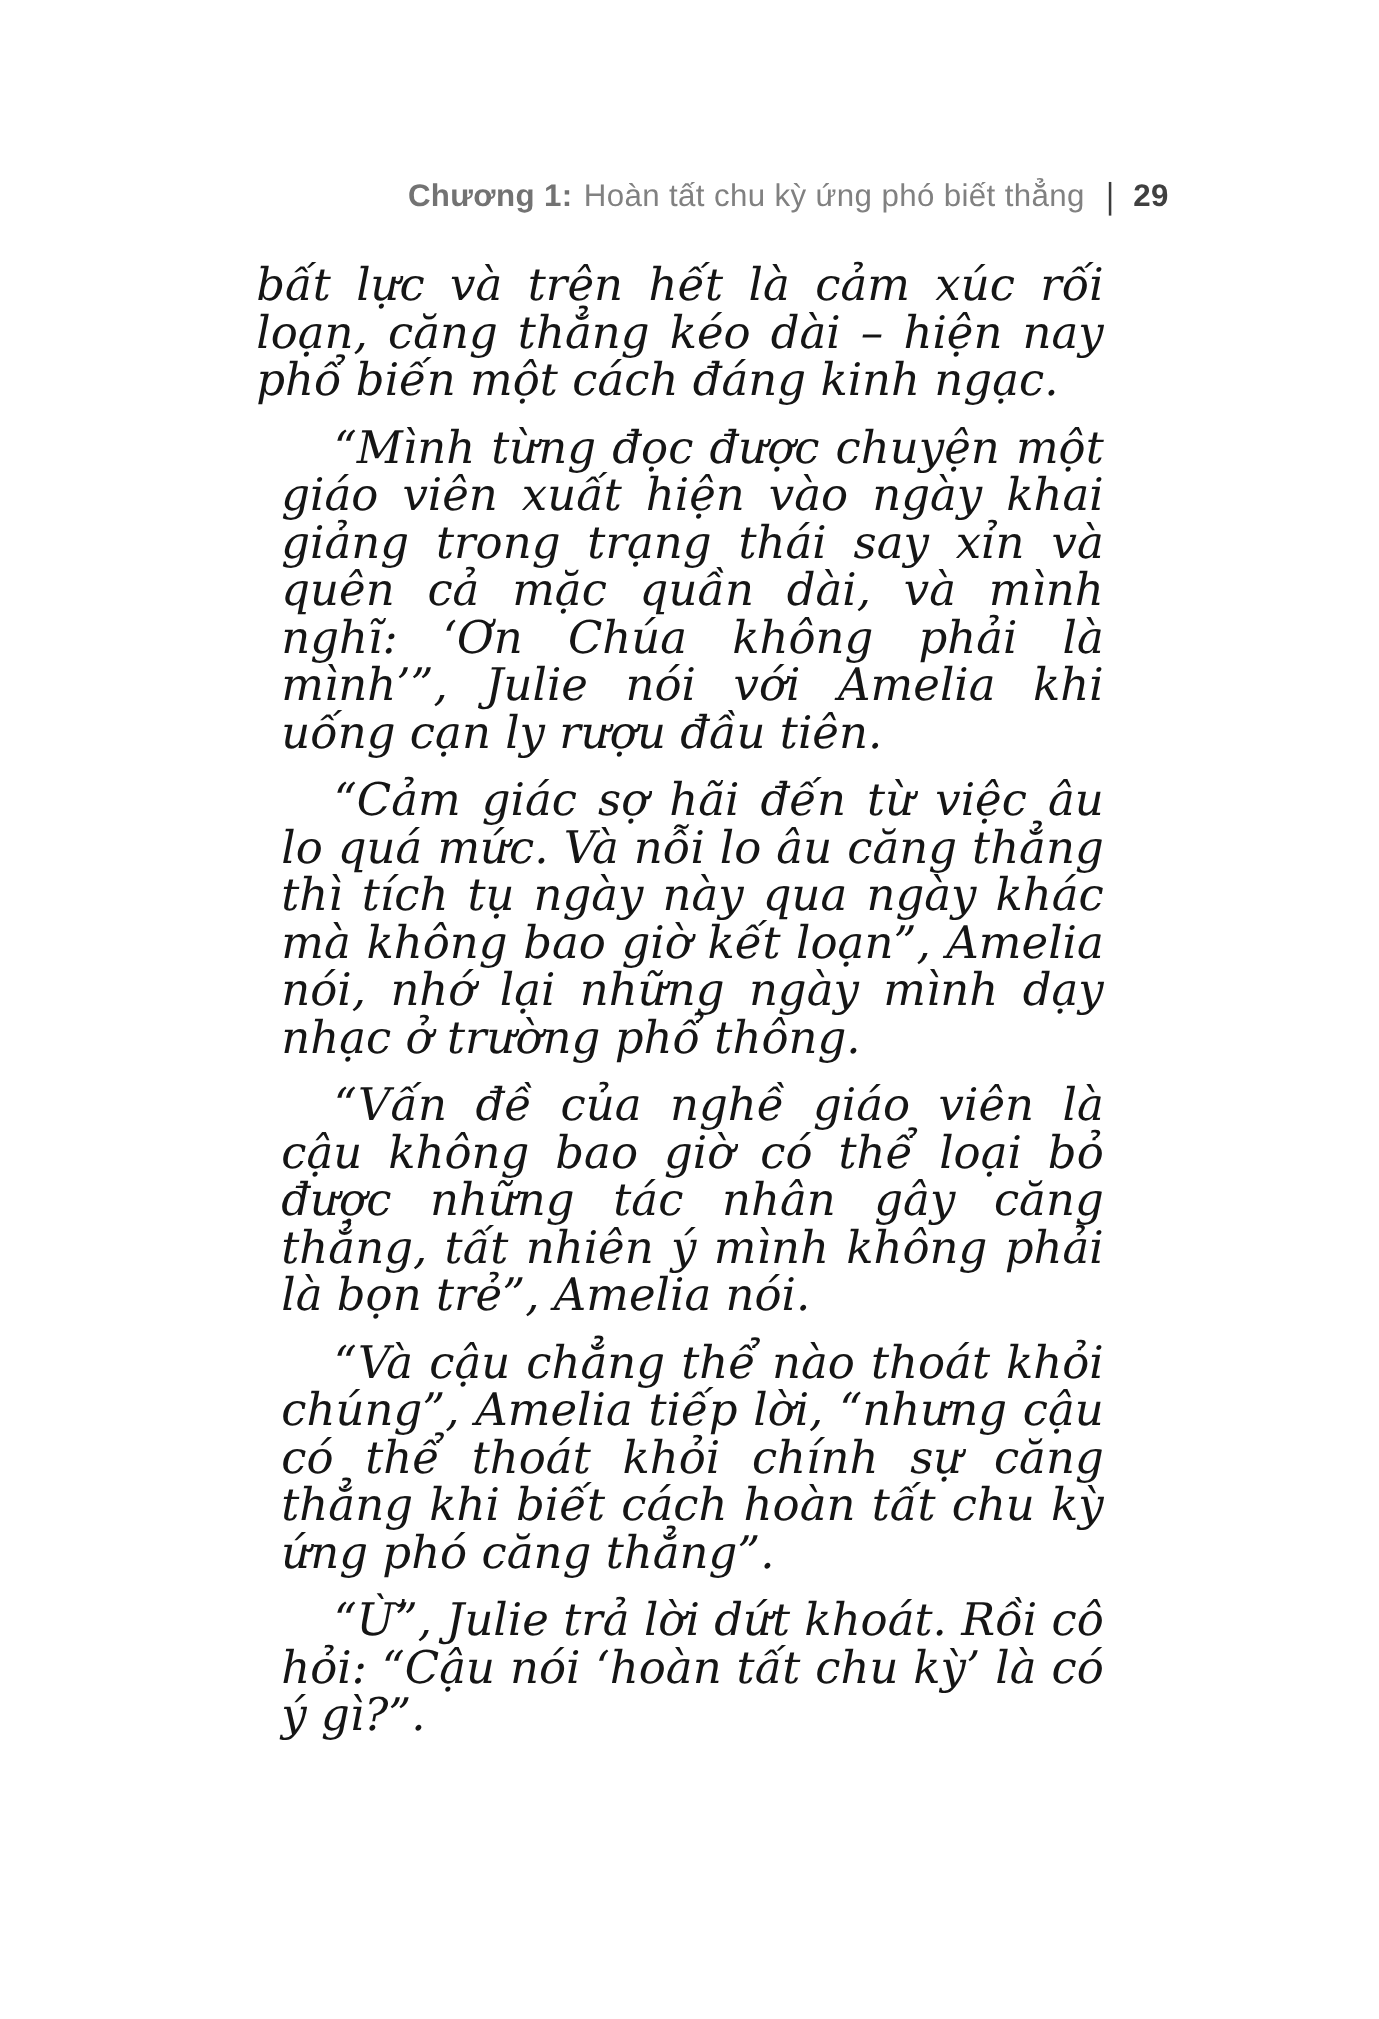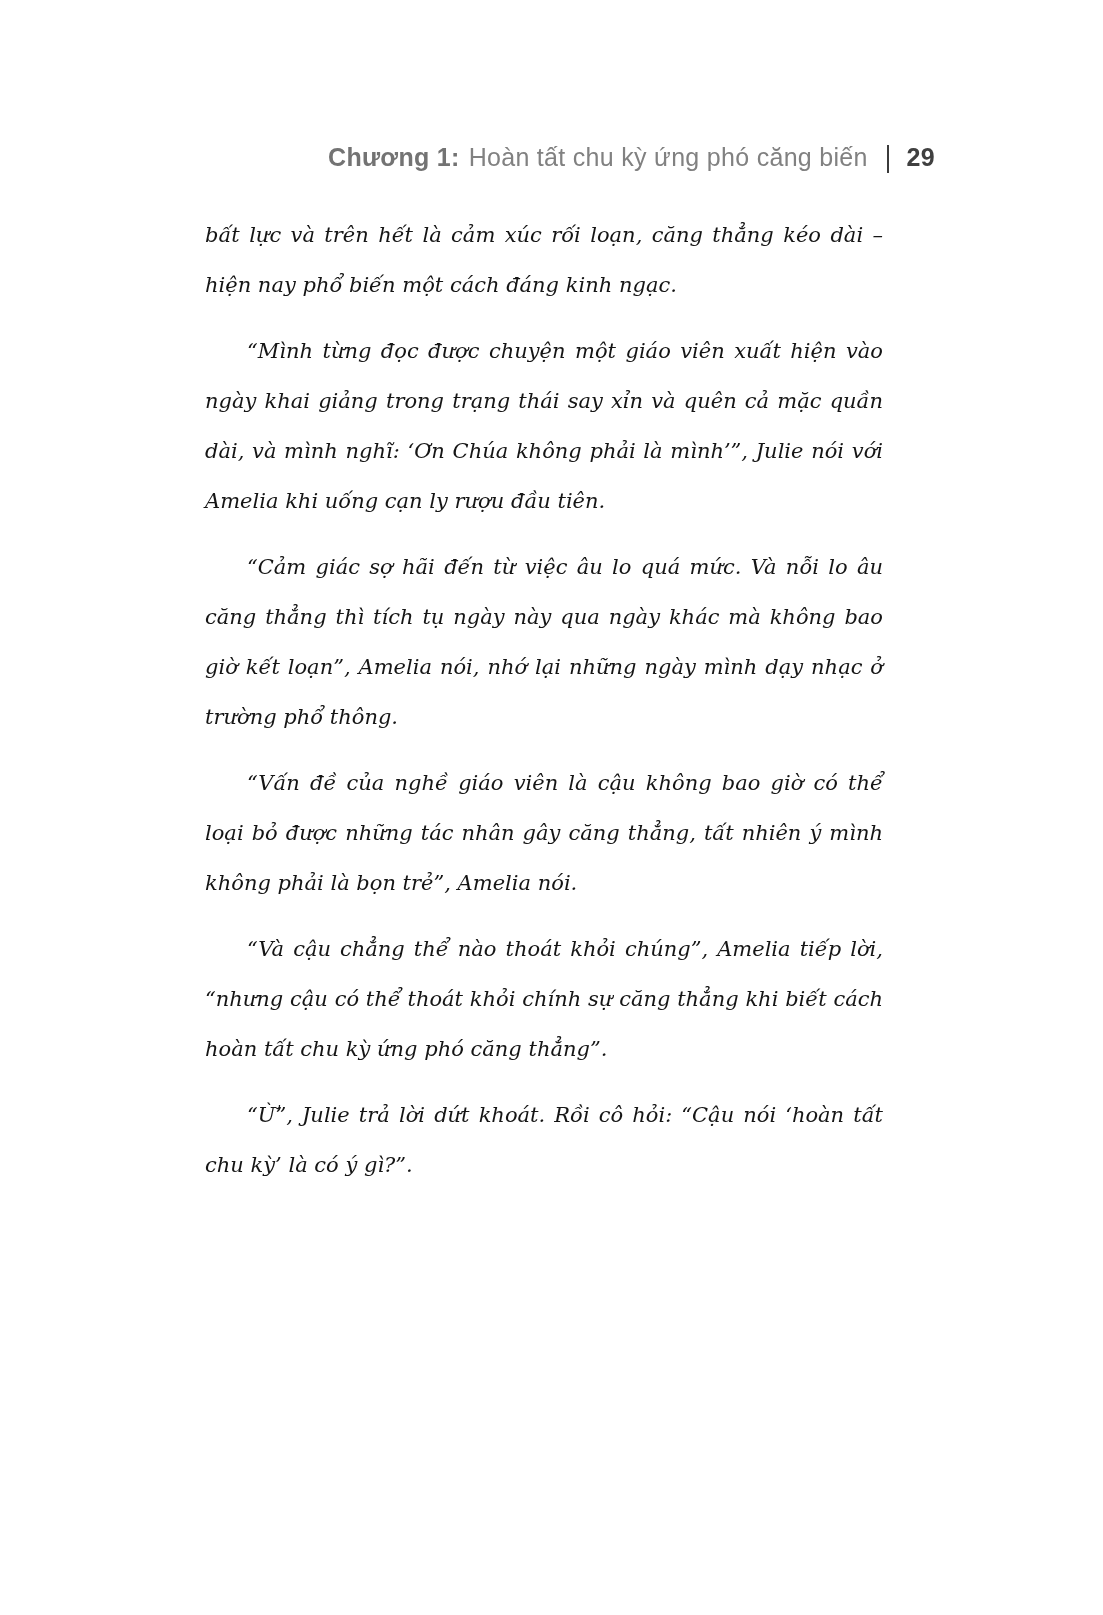--- a/index.html
+++ b/index.html
@@ -49,39 +49,40 @@
     font-weight: 700;
     color: #404040;
   }
   .text-block {
     position: absolute;
     top: 210px;
     left: 205px;
     width: 678px;
     font-family: "DejaVu Serif", "Liberation Serif", serif;
     font-style: italic;
-    font-size: 21px;
-    line-height: 50px;
+    font-size: 36px;
+    line-height: 38px;
     color: #151515;
     text-align: justify;
   }
   .para {
     margin: 0 0 16px 0;
   }
   .para.indented {
     text-indent: 42px;
+    margin-left: 20px;
   }
 </style>
 </head>
 <body>
 
 <div class="page">
 
   <header class="running-head">
-    <span class="chapter-label">Chương 1:</span><span class="chapter-title">Hoàn tất chu kỳ ứng phó căng biến</span><span class="head-separator">|</span><span class="page-number">29</span>
+    <span class="chapter-label">Chương 1:</span><span class="chapter-title">Hoàn tất chu kỳ ứng phó biết thẳng</span><span class="head-separator">|</span><span class="page-number">29</span>
   </header>
 
   <main class="text-block">
     <p class="para">bất lực và trên hết là cảm xúc rối loạn, căng thẳng kéo dài – hiện nay phổ biến một cách đáng kinh ngạc.</p>
     <p class="para indented">“Mình từng đọc được chuyện một giáo viên xuất hiện vào ngày khai giảng trong trạng thái say xỉn và quên cả mặc quần dài, và mình nghĩ: ‘Ơn Chúa không phải là mình’”, Julie nói với Amelia khi uống cạn ly rượu đầu tiên.</p>
     <p class="para indented">“Cảm giác sợ hãi đến từ việc âu lo quá mức. Và nỗi lo âu căng thẳng thì tích tụ ngày này qua ngày khác mà không bao giờ kết loạn”, Amelia nói, nhớ lại những ngày mình dạy nhạc ở trường phổ thông.</p>
     <p class="para indented">“Vấn đề của nghề giáo viên là cậu không bao giờ có thể loại bỏ được những tác nhân gây căng thẳng, tất nhiên ý mình không phải là bọn trẻ”, Amelia nói.</p>
     <p class="para indented">“Và cậu chẳng thể nào thoát khỏi chúng”, Amelia tiếp lời, “nhưng cậu có thể thoát khỏi chính sự căng thẳng khi biết cách hoàn tất chu kỳ ứng phó căng thẳng”.</p>
     <p class="para indented">“Ừ”, Julie trả lời dứt khoát. Rồi cô hỏi: “Cậu nói ‘hoàn tất chu kỳ’ là có ý gì?”.</p>
   </main>

